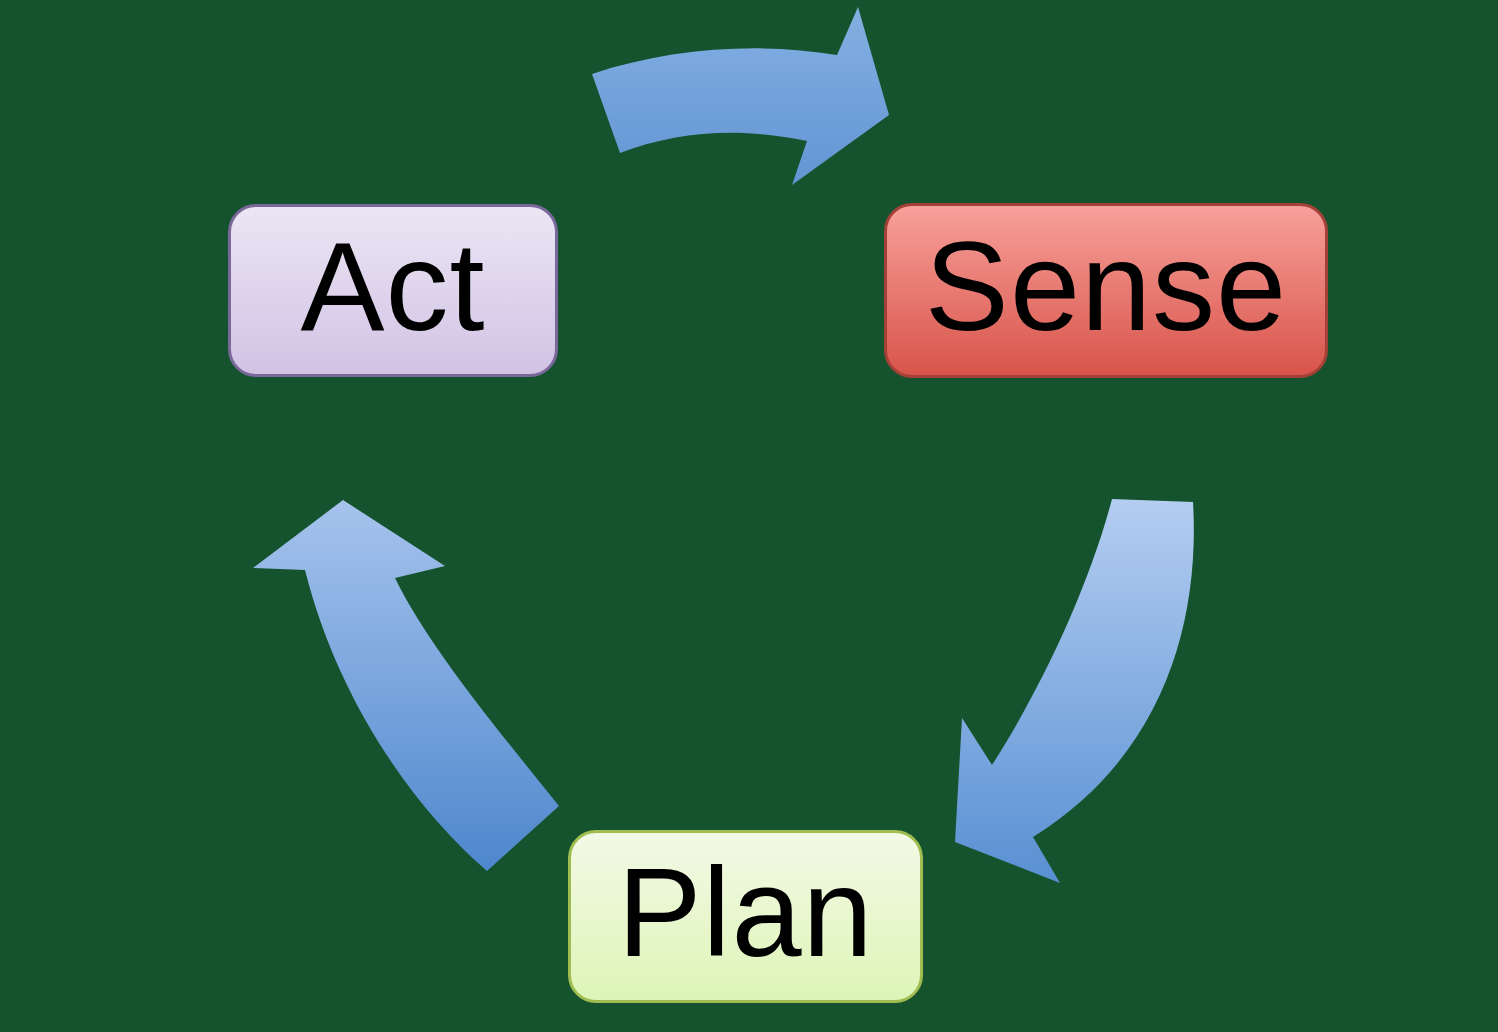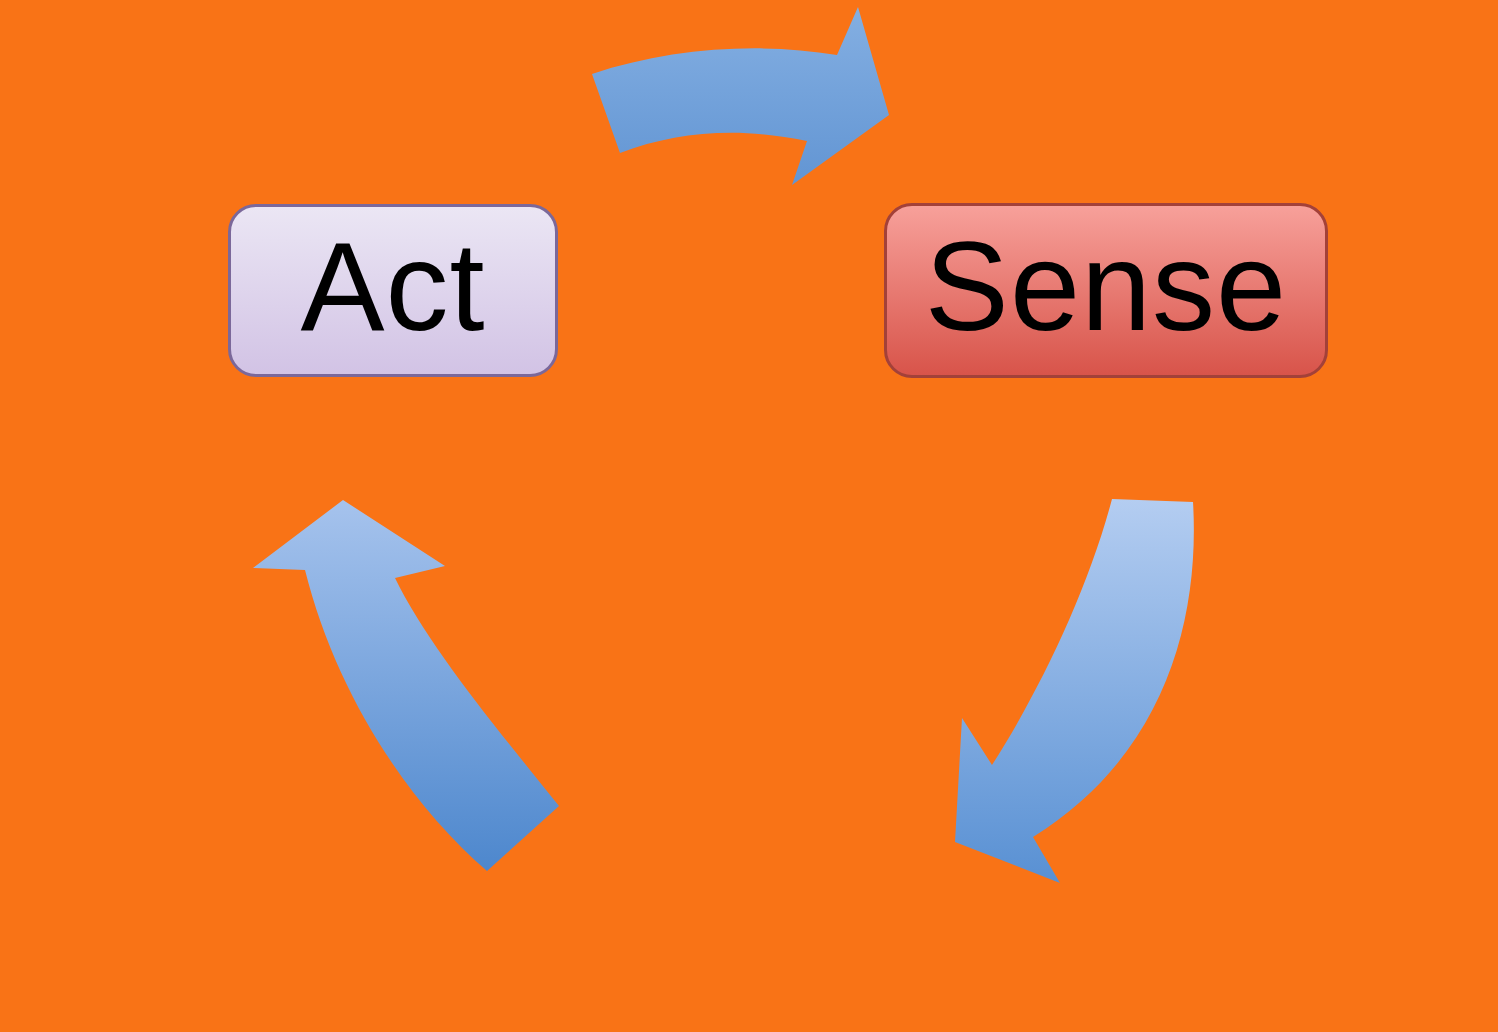--- a/index.html
+++ b/index.html
@@ -4,21 +4,21 @@
 <style>
   html, body {
     margin: 0;
     padding: 0;
     background: #000;
   }
   .stage {
     position: relative;
     width: 1498px;
     height: 1032px;
-    background: #f97316;
+    background: #14532d;
     overflow: hidden;
     font-family: "Liberation Sans", sans-serif;
   }
   .arrows-layer {
     position: absolute;
     left: 0;
     top: 0;
     width: 1498px;
     height: 1032px;
   }
@@ -93,14 +93,17 @@
   </svg>
 
   <div class="node node-act" style="background: linear-gradient(rgb(235, 230, 244), rgb(210, 195, 229)); border-color: rgb(123, 104, 154);">
     <span class="node-label" style="color: rgb(0, 0, 0);">Act</span>
   </div>
 
   <div class="node node-sense" style="background: linear-gradient(rgb(247, 160, 154), rgb(216, 84, 74)); border-color: rgb(163, 65, 57);">
     <span class="node-label" style="color: rgb(0, 0, 0);">Sense</span>
   </div>
 
+  <div class="node node-plan" style="background: linear-gradient(rgb(243, 249, 230), rgb(221, 245, 183)); border-color: rgb(160, 189, 82);">
+    <span class="node-label" style="color: rgb(0, 0, 0);">Plan</span>
+  </div>
 
 </div>
 
 </body></html>

